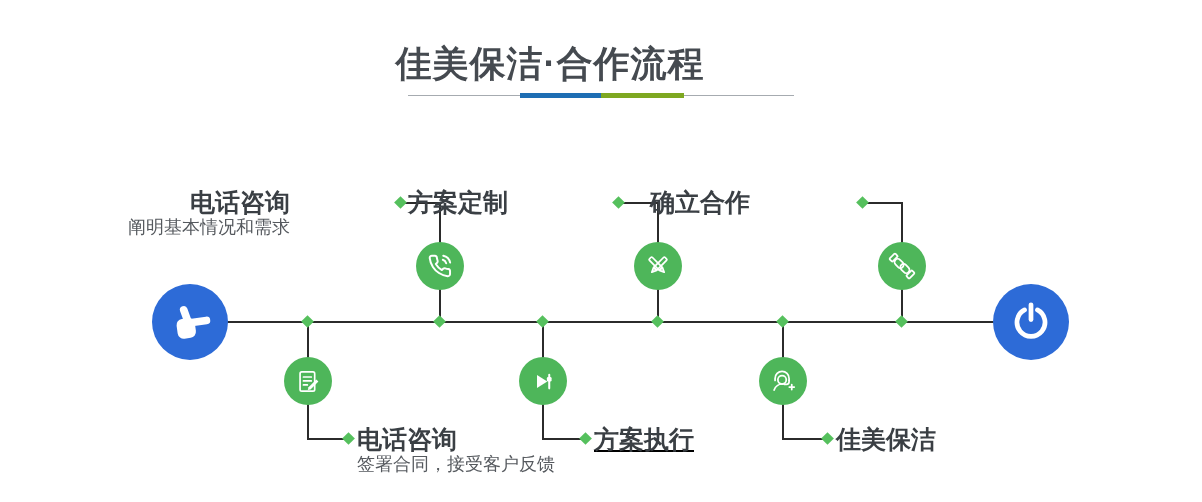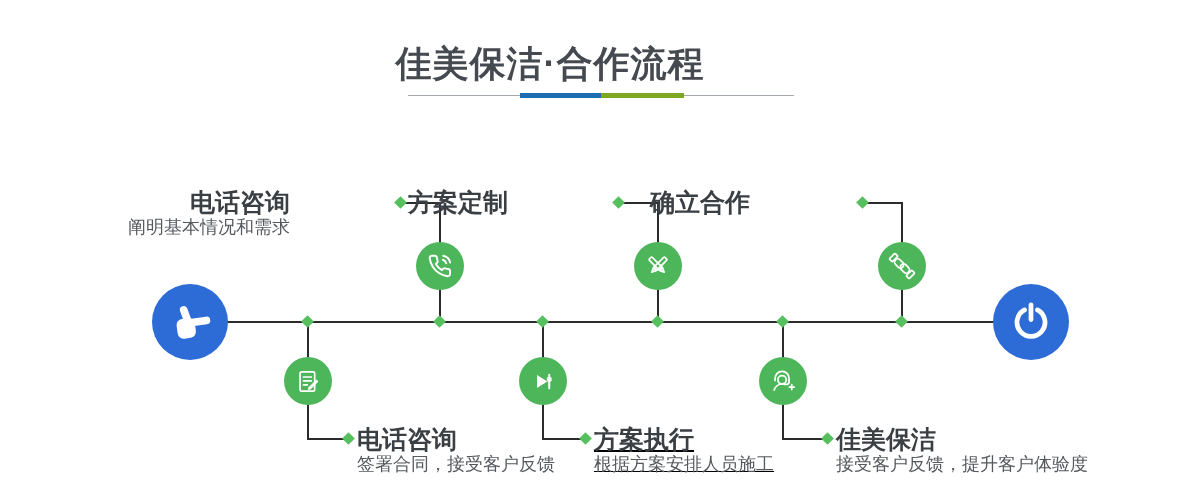--- a/index.html
+++ b/index.html
@@ -185,21 +185,20 @@
           <g fill="#fff">
             <path d="M6.2 6.2v11.6L15.4 12z"></path>
             <rect x="16.2" y="5" width="1.8" height="14" rx="0.9"></rect>
             <rect x="15" y="8" width="4.2" height="4" rx="1.2"></rect>
           </g>
         </svg>
       </span>
     </div>
     <div class="step-text bottom" style="left:594px;text-decoration:underline;">
       <div class="step-title">方案执行</div>
-      <div class="step-desc">根据方案安排人员施工</div>
     </div>
   </div>
 
   <div>
     <div class="vline" style="left:782px;top:322px;height:118px;"></div>
     <div class="hline" style="left:782px;top:438px;width:45px;"></div>
     <div class="diamond" style="left:823px;top:434px;"></div>
     <div class="gcircle" style="left:759px;top:357px;">
       <span>
         <svg width="28" height="28" viewBox="0 0 24 24">
@@ -208,17 +207,16 @@
             <circle cx="11.2" cy="11" r="3.6"></circle>
             <path d="M17.2 11.5v1.2a2.2 2.2 0 0 1-2.2 2.2h-1.6"></path>
             <path d="M4.4 19.8a7.6 7.6 0 0 1 7.8-5.2"></path>
             <path d="M17.4 17.2h4.2M19.5 15.1v4.2"></path>
           </g>
         </svg>
       </span>
     </div>
     <div class="step-text bottom" style="left:836px;">
       <div class="step-title">佳美保洁</div>
-      <div class="step-desc">接受客户反馈，提升客户体验度</div>
     </div>
   </div>
 
 </div>
 
 </body></html>

